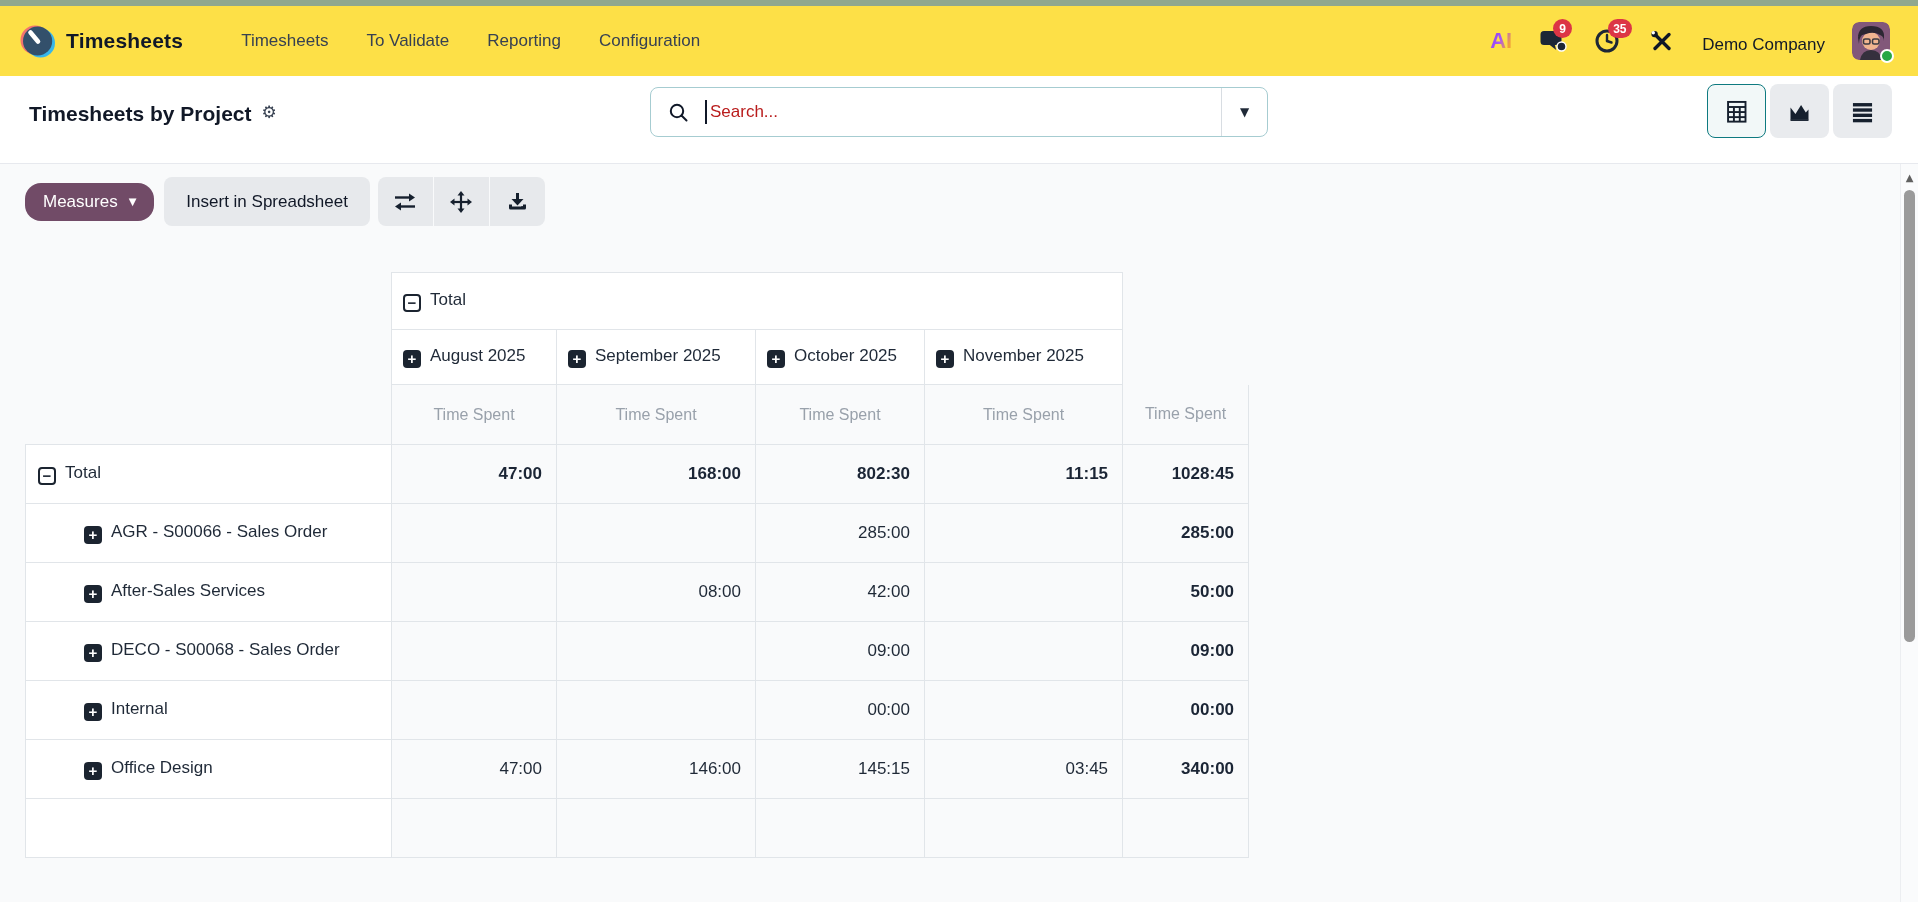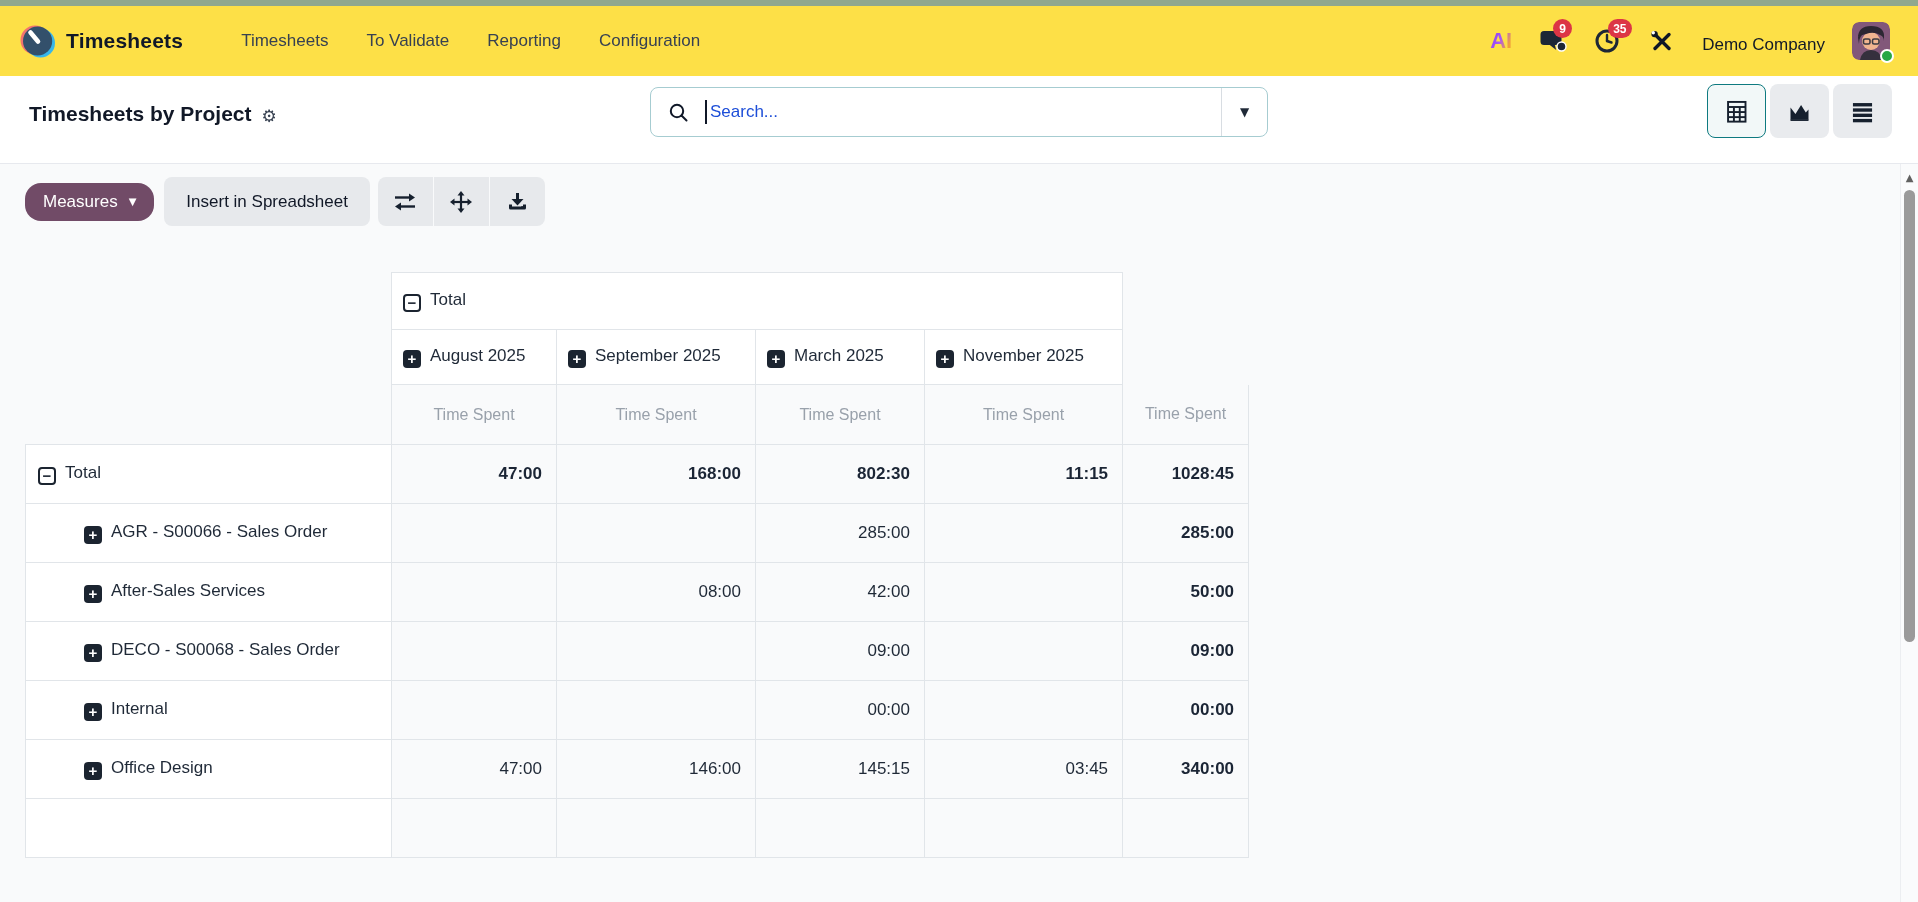--- a/index.html
+++ b/index.html
@@ -27,32 +27,32 @@
     position:absolute; top:-8px; left:14px; min-width:19px; height:19px; padding:0 5px;
     background:var(--badge,#dc3545); color:#fff; font-size:12px; font-weight:700;
     border-radius:10px; display:flex; align-items:center; justify-content:center;
   }
   .company { font-size:17px; color:#111827;margin-top:8px; }
   .avatar { position:relative; width:38px; height:38px; border-radius:7px; overflow:visible; }
   .avatar svg { border-radius:7px; display:block; }
   .status-dot { position:absolute; right:-4px; bottom:-3px; width:14px; height:14px; border-radius:50%; background:#28a745; border:2px solid #fff; }
   
   .cpanel { position:absolute; left:0; top:76px; width:1918px; height:87px; background:#fff; }
-  .view-title { position:absolute; left:29px; top:26px; display:flex; align-items:flex-end; gap:10px; }
+  .view-title { position:absolute; left:29px; top:26px; display:flex; align-items:flex-start; gap:10px; }
   .view-title .t { font-size:21px; font-weight:600; color:#111827; }
   .view-title .gear { font-size:17px; color:#374151; cursor:pointer; font-family:"DejaVu Sans",sans-serif; }
   .searchbox {
     position:absolute; left:650px; top:11px; width:618px; height:50px;
     background:#fff; border:1px solid #a6ccd1; border-radius:8px;
     display:flex; align-items:center;
   }
   .searchbox .mag { margin-left:17px; flex:0 0 auto; display:flex; }
   .cursor { width:2px; height:24px; background:#101828; margin-left:16px; animation:blink 1.1s step-end infinite; }
   @keyframes blink { 50% { opacity:0; } }
-  .placeholder { margin-left:3px; font-size:17px; color:#1d4ed8; }
+  .placeholder { margin-left:3px; font-size:17px; color:#b91c1c; }
   .search-divider { margin-left:auto; width:1px; height:100%; background:#d8dde2; }
   .search-caret { width:45px; text-align:center; font-size:12px; color:#1f2937; cursor:pointer; font-family:"DejaVu Sans",sans-serif; }
   .viewswitch { position:absolute; left:1707px; top:8px; display:flex; gap:4px; }
   .vbtn { width:59px; height:54px; border-radius:8px; background:#e9ebee; display:flex; align-items:center; justify-content:center; cursor:pointer; border:1px solid transparent; }
   .vbtn.active { background:#f2f8f8; border:1px solid var(--active_view_border,#0e7a80); }
   
   .content { position:absolute; left:0; top:163px; width:1918px; height:739px; background:var(--content_bg,#f9fafb); border-top:1px solid #e7e9ee; }
   .toolbar { position:absolute; left:25px; top:13px; display:flex; align-items:center; }
   .btn-measures {
     height:38px; padding:0 18px; background:var(--accent,#714b67); color:#fff;
@@ -262,21 +262,21 @@
         <td class="blank"></td>
         <td class="hcell" colspan="4">
           <span class="sq out">−</span><span>Total</span>
         </td>
         <td class="blank"></td>
       </tr>
       <tr class="r-months">
         <td class="blank"></td>
         <td class="hcell"><span class="sq">+</span><span>August 2025</span></td>
         <td class="hcell"><span class="sq">+</span><span>September 2025</span></td>
-        <td class="hcell"><span class="sq">+</span><span>March 2025</span></td>
+        <td class="hcell"><span class="sq">+</span><span>October 2025</span></td>
         <td class="hcell"><span class="sq">+</span><span>November 2025</span></td>
         <td class="blank"></td>
       </tr>
       <tr class="r-measures">
         <td class="blankb"></td>
         <td class="mcell">Time Spent</td>
         <td class="mcell">Time Spent</td>
         <td class="mcell">Time Spent</td>
         <td class="mcell">Time Spent</td>
         <td class="mcell">Time Spent</td>

